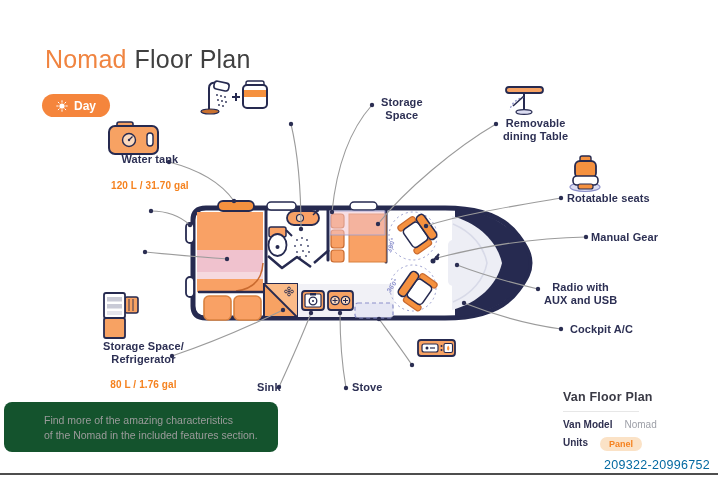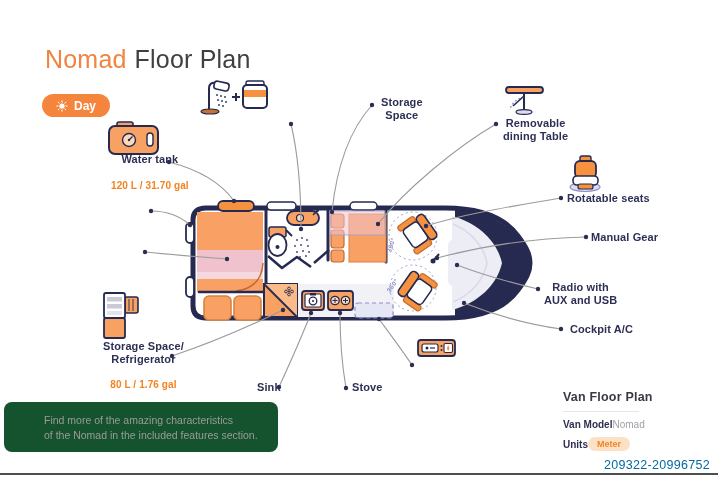--- a/index.html
+++ b/index.html
@@ -17,21 +17,21 @@
   
   .co{position:absolute;font-size:11px;font-weight:bold;color:#2D3054;line-height:12.5px;letter-spacing:.1px;white-space:nowrap;text-align:center;}
   .co .val{color:#F5821F;font-size:10px;margin-top:14px;}
   
   .note{position:absolute;left:4px;top:402px;width:274px;height:50px;background:#14532d;border-radius:8px;
         color:#9B9B9B;font-size:10.5px;line-height:15px;padding:11px 0 0 40px;box-sizing:border-box;}
   
   .panel{position:absolute;left:563px;top:369px;width:150px;margin-top:21px;}
   .panel h2{margin:0;font-size:12.5px;font-weight:bold;color:#3A3A45;letter-spacing:.2px;}
   .panel .divider{width:76px;height:1px;background:#E7E7E7;margin:7px 0 2px 0;}
-  .panel .row{display:flex;align-items:center;gap:0;margin-top:7px;}
+  .panel .row{display:flex;gap:12px;margin-top:7px;}
   .panel .row .lbl{font-size:10px;font-weight:bold;color:#2F3050;}
   .panel .row .value{font-size:10px;color:#9EA0A8;}
   .pill{background:#FBE2C6;color:#F5821F;font-size:9px;font-weight:bold;padding:2px 9px;border-radius:8px;cursor:pointer;}
   .code{position:absolute;right:8px;top:458px;font-size:12.5px;color:#0369a1;letter-spacing:.3px;}
   .bottom-line{position:absolute;left:0;top:473px;width:718px;height:2px;background:#4E4E4E;}
 </style>
 </head>
 <body>
 
 <div id="stage">
@@ -373,19 +373,19 @@
 
   <div class="panel">
     <h2>Van Floor Plan</h2>
     <div class="divider"></div>
     <div class="row">
       <span class="lbl">Van Model</span>
       <span class="value">Nomad</span>
     </div>
     <div class="row">
       <span class="lbl">Units</span>
-      <span class="pill">Meter</span>
+      <span class="pill">Panel</span>
     </div>
   </div>
 
   <div class="code">209322-20996752</div>
   <div class="bottom-line"></div>
 </div>
 
 </body></html>

